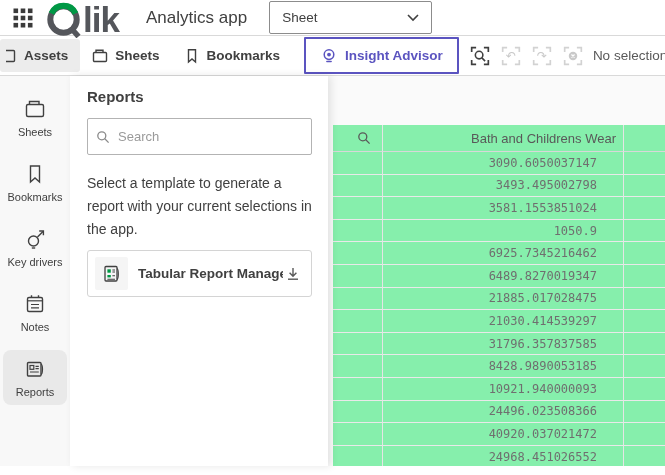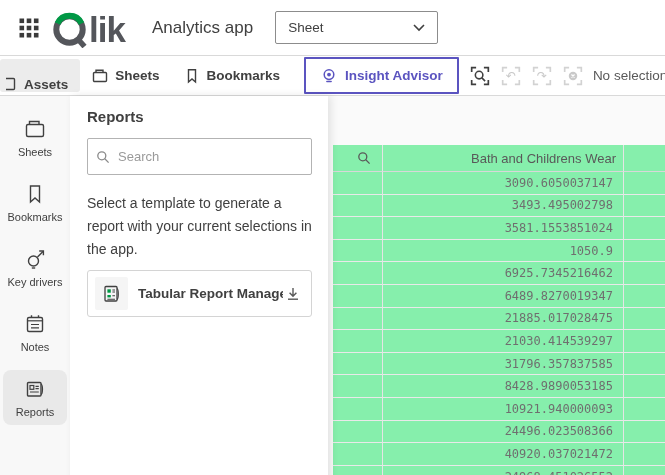--- a/index.html
+++ b/index.html
@@ -1,34 +1,34 @@
 <!DOCTYPE html>
 <html><head>
 <meta charset="utf-8">
 <style>
   * { margin:0; padding:0; box-sizing:border-box; }
   html,body { width:665px; height:475px; overflow:hidden; background:#fff;
     font-family:"Liberation Sans", sans-serif; color:#404040; }
 
   
-  .topbar { height:56px; display:flex; align-items:center; padding-left:16px;
+  .topbar { height:36px; display:flex; align-items:center; padding-left:10px;
     border-bottom:1px solid #d9d9d9; background:#fff; }
   .grid-btn { width:26px; height:26px; display:flex; align-items:center; justify-content:center; cursor:pointer; }
   .logo { margin-left:10px; display:flex; align-items:center; }
   .app-title { margin-left:14px; font-size:17px; color:#404040; }
   .sheet-select { margin-left:22px; width:163px; height:33px; border:1px solid #8c8c8c;
     border-radius:2px; display:flex; align-items:center; padding:0 12px; font-size:13.5px;
     color:#404040; background:#fff; cursor:pointer; }
   .sheet-select .lbl { flex:1; }
 
   
   .toolbar { height:40px; display:flex; align-items:center; border-bottom:1px solid #d9d9d9; background:#fff; }
   .tab { display:flex; align-items:center; gap:7px; height:33px; padding:0 12px;
     font-size:13.5px; font-weight:700; color:#404040; border-radius:3px; cursor:pointer; white-space:nowrap; }
-  .tab.active { background:#ececec; padding-left:6px;align-items:flex-end; }
+  .tab.active { background:#ececec; padding-left:6px; }
   .cuticon { width:11px; height:16px; overflow:hidden; display:inline-block; }
   .cuticon svg { margin-left:-6px; }
   .tab.ia { border:2px solid #5b54c0; border-radius:1px; color:#5b54c0; height:37px;
     padding:0 14px; margin-left:12px; font-weight:700; background:#fff; }
   .tb-gap { width:4px; }
   .icon-btn { width:24px; height:24px; margin-left:11px; position:relative;
     display:flex; align-items:center; justify-content:center; cursor:pointer; }
   .icon-btn.disabled { cursor:default; }
   .glyph-overlay { position:absolute; font-size:12px; color:#c9c9c9; line-height:1; }
   .status-text { margin-left:10px; font-size:13.5px; color:#595959; white-space:nowrap; }
@@ -61,21 +61,21 @@
 
   .main { flex:1; background:#fafafa; position:relative; }
   .qtable { position:absolute; left:5px; top:49px; right:0; bottom:0; overflow:hidden;
     display:grid; grid-template-columns:50px 241px 1fr; grid-template-rows:27px; grid-auto-rows:22.6px; }
   .cell { background:#86efac; display:flex; align-items:center; }
   .hc { border-bottom:1px solid #d8d8d8; }
   .bc { border-bottom:1px solid #e9e9e9; }
   .c1 { border-right:1px solid #e5e5e5; justify-content:flex-end; padding-right:11px; }
   .c2 { border-right:1px solid #e5e5e5; justify-content:flex-end; }
   .h2 { font-size:13px; color:#595959; padding-right:7px; }
-  .v2 { font-family:"DejaVu Sans Mono", monospace; font-size:12px; color:#6f6f6f; padding-right:10px; }
+  .v2 { font-family:"DejaVu Sans Mono", monospace; font-size:12px; color:#6f6f6f; padding-right:26px; }
 </style>
 </head>
 <body>
 
 <div class="topbar">
   <div class="grid-btn">
     <svg width="20" height="20" viewBox="0 0 20 20">
       <g fill="#3a3a3a">
         <rect x="0.5" y="0.5" width="4.6" height="4.6"></rect>
           <rect x="7.7" y="0.5" width="4.6" height="4.6"></rect>

